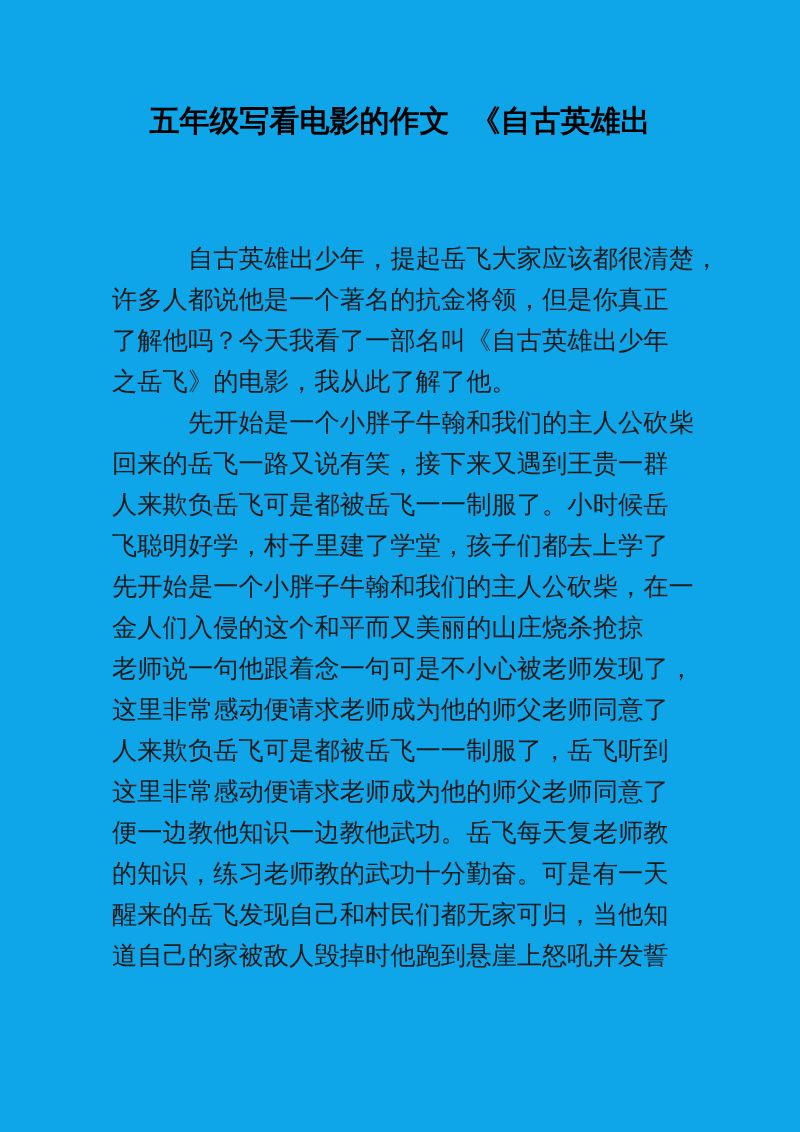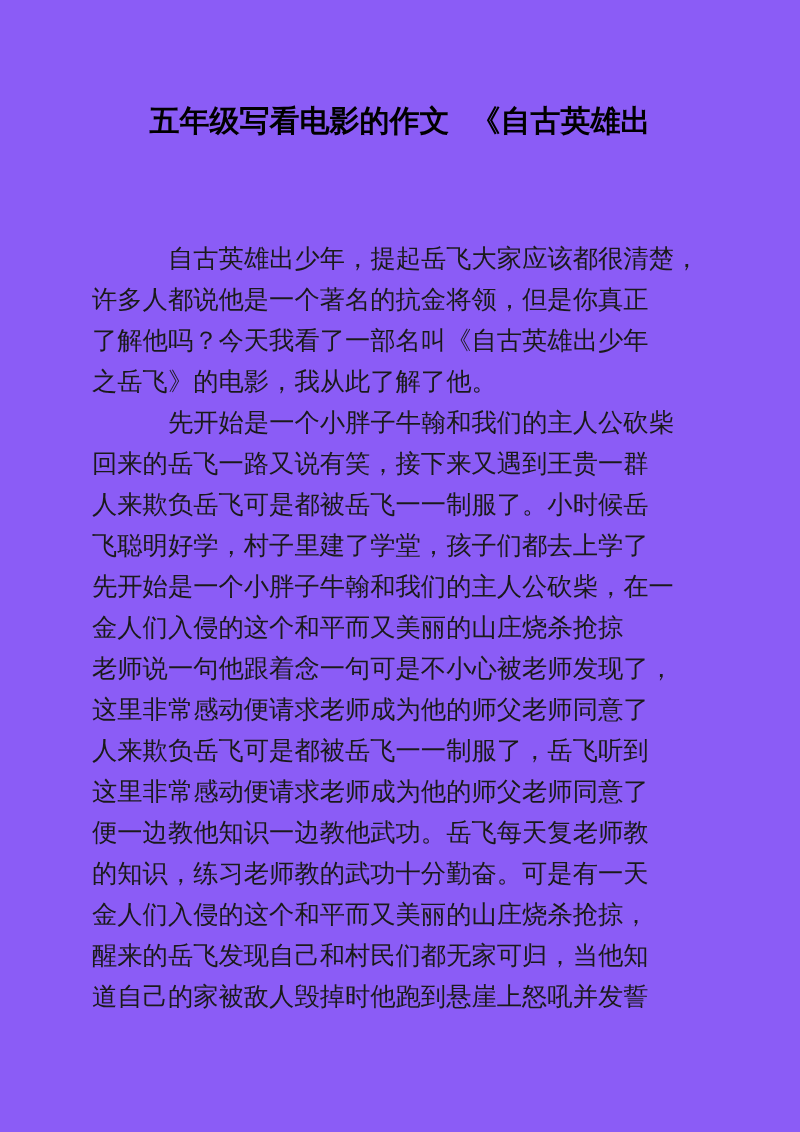--- a/index.html
+++ b/index.html
@@ -12,39 +12,39 @@
       height: 1132px;
       position: relative;
       overflow: hidden;
       color: #111111;
     }
     .page {
       position: absolute;
       left: 0; top: 0;
       width: 800px;
       height: 1132px;
-      background: #8b5cf6;
+      background: #0ea5e9;
     }
     .title {
       position: absolute;
       left: 0;
       top: 98px;
       width: 800px;
       text-align: center;
       font-family: "DejaVu Sans", "Liberation Sans", sans-serif;
       font-weight: bold;
       font-size: 30px;
       line-height: 46px;
       color: #000000;
       letter-spacing: 0px;
     }
     .title .line { display: block; white-space: pre; }
     .body {
       position: absolute;
-      left: 92px;
+      left: 112px;
       top: 238px;
       width: 570px;
       font-family: "DejaVu Serif", "Liberation Serif", serif;
       font-size: 25.3px;
       line-height: 41px;
       color: #1a1a1a;
     }
     .body .line {
       display: block;
       white-space: nowrap;
@@ -73,18 +73,17 @@
       <span class="line">人来欺负岳飞可是都被岳飞一一制服了。小时候岳</span>
       <span class="line">飞聪明好学，村子里建了学堂，孩子们都去上学了</span>
       <span class="line">先开始是一个小胖子牛翰和我们的主人公砍柴，在一</span>
       <span class="line">金人们入侵的这个和平而又美丽的山庄烧杀抢掠</span>
       <span class="line">老师说一句他跟着念一句可是不小心被老师发现了，</span>
       <span class="line">这里非常感动便请求老师成为他的师父老师同意了</span>
       <span class="line">人来欺负岳飞可是都被岳飞一一制服了，岳飞听到</span>
       <span class="line">这里非常感动便请求老师成为他的师父老师同意了</span>
       <span class="line">便一边教他知识一边教他武功。岳飞每天复老师教</span>
       <span class="line">的知识，练习老师教的武功十分勤奋。可是有一天</span>
-      <span class="line">金人们入侵的这个和平而又美丽的山庄烧杀抢掠，</span>
       <span class="line">醒来的岳飞发现自己和村民们都无家可归，当他知</span>
       <span class="line">道自己的家被敌人毁掉时他跑到悬崖上怒吼并发誓</span>
     </div>
   </div>
 </div>
 
 </body></html>

